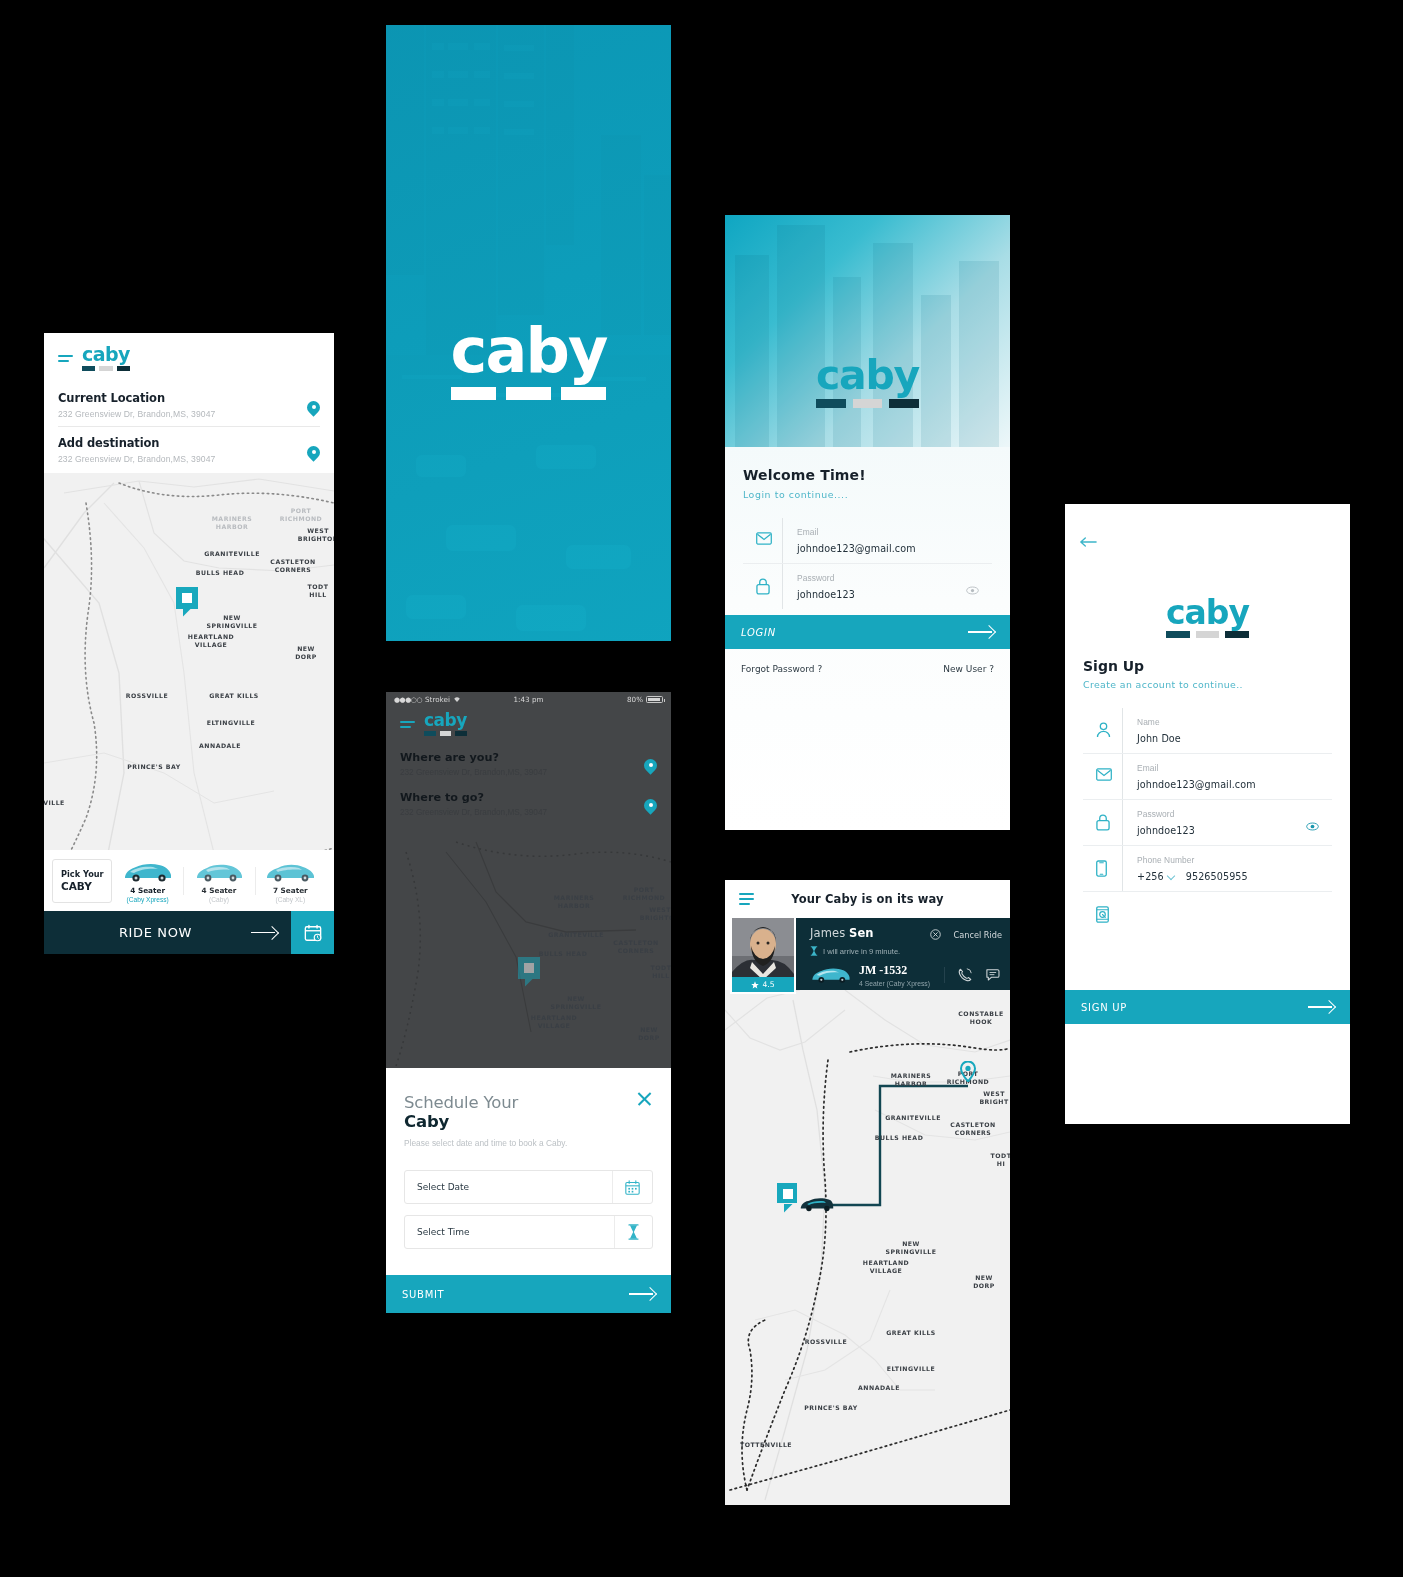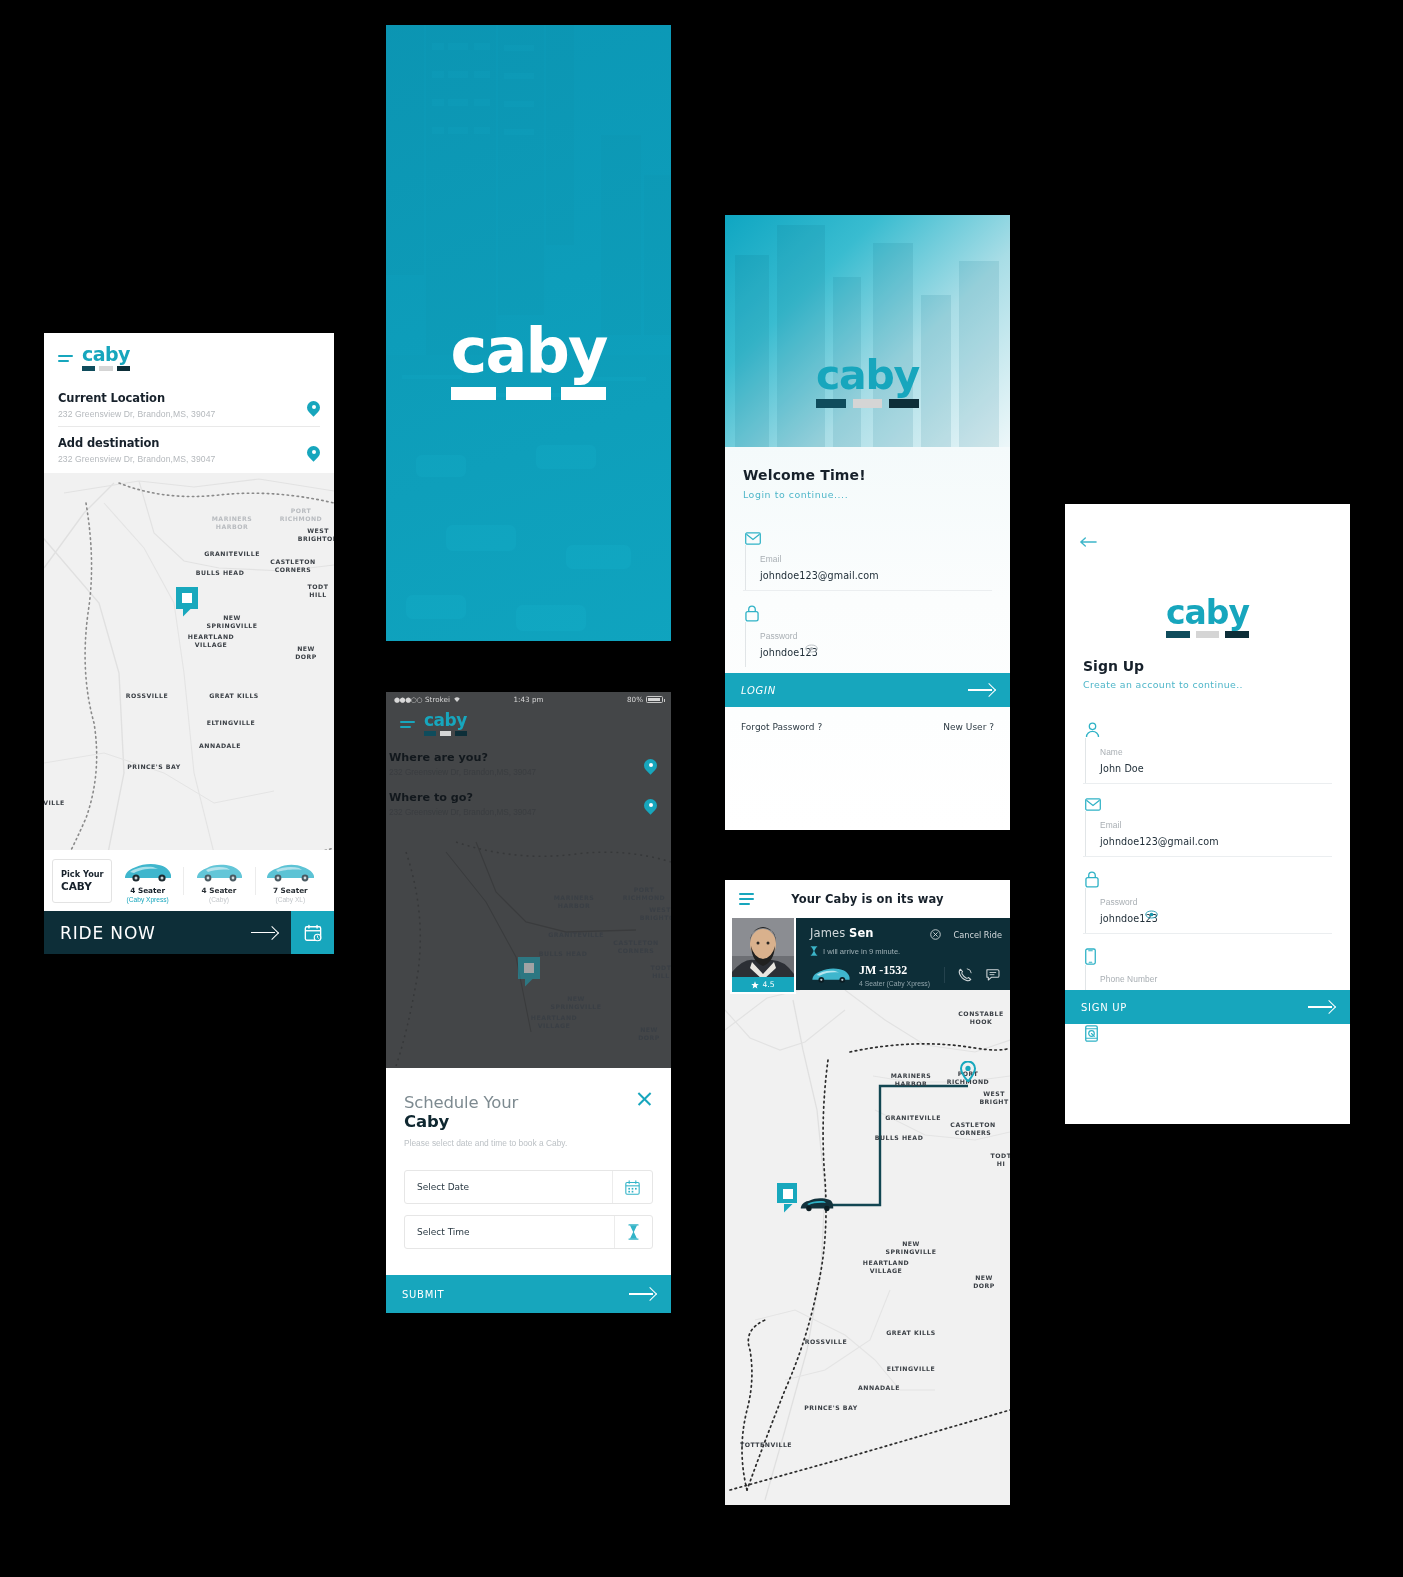--- a/index.html
+++ b/index.html
@@ -93,21 +93,21 @@
   .caropt .cname { font-family:"DejaVu Sans",sans-serif; font-size: 7.3px; font-weight: 700; color:#2a3036; margin-top:1px; }
   .caropt .ctype { font-size: 6.6px; color:#c2c6ca; margin-top: 1px; }
   .caropt.active .cname { color:#17212b; }
   .caropt.active .ctype { color:#17a6bd; }
   .caricon { height: 26px; display:flex; align-items:center; justify-content:center; }
 
   .ridebar {
     position: absolute; left:0; right:0; bottom:0; height: 43px; background: #0d2e38;
     display:flex; align-items:center; color:#fff;
   }
-  .ridebar .lbl { font-family:"DejaVu Sans",sans-serif; font-size: 17px; font-weight: 400; letter-spacing: 0.05em; padding-left: 16px; flex:1; }
+  .ridebar .lbl { font-family:"DejaVu Sans",sans-serif; font-size: 13px; font-weight: 400; letter-spacing: 0.05em; padding-left: 16px; flex:1;text-align:center; }
   .ridebar .cal { width: 43px; height: 43px; background:#17a6bd; display:flex; align-items:center; justify-content:center; }
 
   
   #screen-splash { left: 386px; top: 25px; width: 285px; height: 616px; background: #0f9dba; }
   #screen-splash .city { position:absolute; inset:0; opacity:0.33; }
   #screen-splash .overlay { position:absolute; inset:0;
     background: linear-gradient(160deg, rgba(10,150,180,.55), rgba(18,180,205,.45)); }
   #screen-splash .logo-center { position:absolute; left:0; right:0; top: 295px; display:flex; justify-content:center; }
 
   
@@ -118,21 +118,21 @@
      font-size: 7.2px; color:#d8d8d8; font-family:"DejaVu Sans",sans-serif; z-index:3; }
   .statusbar .carrier { flex: 0 0 auto; display:flex; align-items:center; gap:3px; }
   .statusbar .dots { letter-spacing: -0.5px; font-size: 7px; }
   .statusbar .time { position:absolute; left:0; right:0; text-align:center; }
   .statusbar .right { margin-left:auto; display:flex; align-items:center; gap:3px; z-index:1; }
   .battery { width: 17px; height: 7px; border:1px solid #c9c9c9; border-radius:1.5px; position:relative; }
   .battery i { position:absolute; left:1px; top:1px; bottom:1px; width: 80%; background:#d4d4d4; }
   .battery::after { content:""; position:absolute; right:-3px; top:2px; width:1.5px; height:3px; background:#c9c9c9; }
 
   #screen-sched .topbar { position:relative; z-index:3; height: 34px; display:flex; align-items:center; padding: 0 14px; gap: 9px; }
-  #screen-sched .q-block { position:relative; z-index:3; padding: 0 3px; }
+  #screen-sched .q-block { position:relative; z-index:3; padding: 0 14px; }
   #screen-sched .q-title { font-family:"DejaVu Sans",sans-serif; font-size: 11.2px; font-weight:700; color:#12181d; }
   #screen-sched .q-sub { font-size: 8.2px; color:#3a3d40; margin-top:4px; }
 
   .sheet { position:absolute; left:0; right:0; bottom:0; height: 245px; background:#fff; }
   .sheet .h1 { font-family:"DejaVu Sans",sans-serif; font-size: 16.5px; color:#7d8a90; font-weight:400; letter-spacing:-0.01em; }
   .sheet .h2 { font-family:"DejaVu Sans",sans-serif; font-size: 16.5px; color:#0f2730; font-weight:700; letter-spacing:-0.01em; }
   .sheet .sub { font-size: 8.4px; color:#bcc1c5; margin-top: 7px; }
   .sheet .close { position:absolute; right: 18px; top: 22px; width: 17px; height: 17px; }
   .sheet .close::before, .sheet .close::after {
     content:""; position:absolute; left:0; top: 8px; width: 17px; height: 1.7px; background:#17a6bd; }
@@ -152,21 +152,21 @@
   #screen-login { left: 725px; top: 215px; width: 285px; height: 615px; }
   #screen-login .hero { position:absolute; left:0; top:0; right:0; height: 232px;
     background: linear-gradient(135deg, #0fa6c2 0%, #39bcd0 30%, #a8dde6 62%, #edf7f9 100%); }
   #screen-login .hero .bld { position:absolute; inset:0; opacity:.12; }
   #screen-login .logo-center { position:absolute; left:0; right:0; top: 140px; display:flex; justify-content:center; z-index:2; }
   #screen-login .body { position:absolute; left:0; right:0; top: 232px; bottom:0;
     background: linear-gradient(180deg, #f4fafb 0%, #fbfdfd 40%, #ffffff 100%); }
   .wb-title { font-family:"DejaVu Sans",sans-serif; font-size: 14px; font-weight:700; color:#17212b; letter-spacing: 0.01em; }
   .wb-sub { font-family:"DejaVu Sans",sans-serif; font-size: 9.4px; color:#4fb6c9; margin-top: 6px; letter-spacing: 0.06em; }
 
-  .field { display:flex; align-items:flex-start; padding: 0 20px; position:relative;flex-direction:column; }
+  .field { display:flex; align-items:flex-start; padding: 0 31px; position:relative; }
   .field .fic { width: 26px; flex: 0 0 26px; display:flex; align-items:center; justify-content:flex-start; padding-top: 14px; }
   .field .fbody { flex:1; border-left: 1px solid #e1e5e7; padding: 9px 0 9px 14px; position:relative; }
   .field .flabel { font-size: 8.4px; color:#a8aeb3; letter-spacing: .01em; }
   .field .fvalue { font-family:"DejaVu Sans",sans-serif; font-size: 9.6px; color:#22303a; margin-top: 6px; letter-spacing: .01em; }
   .field .eye { position:absolute; right: 0; bottom: 10px; }
   .fline { height:1px; background:#ebeef0; margin: 0 18px; }
 
   .loginbar { height: 34px; background:#17a6bd; display:flex; align-items:center; color:#fff; padding: 0 16px; margin-top: 6px; }
   .loginbar .lbl { font-family:"DejaVu Sans",sans-serif; font-size: 10px; letter-spacing: 0.07em; flex:1;font-style:italic; }
   .loginfoot { display:flex; justify-content:space-between; padding: 15px 16px 0;

